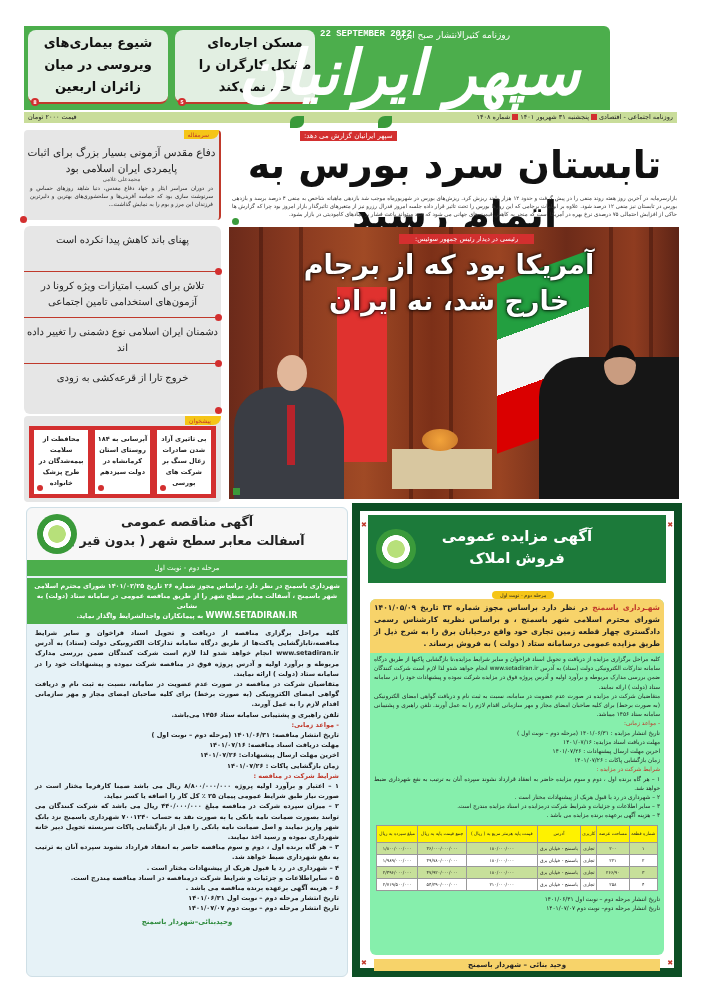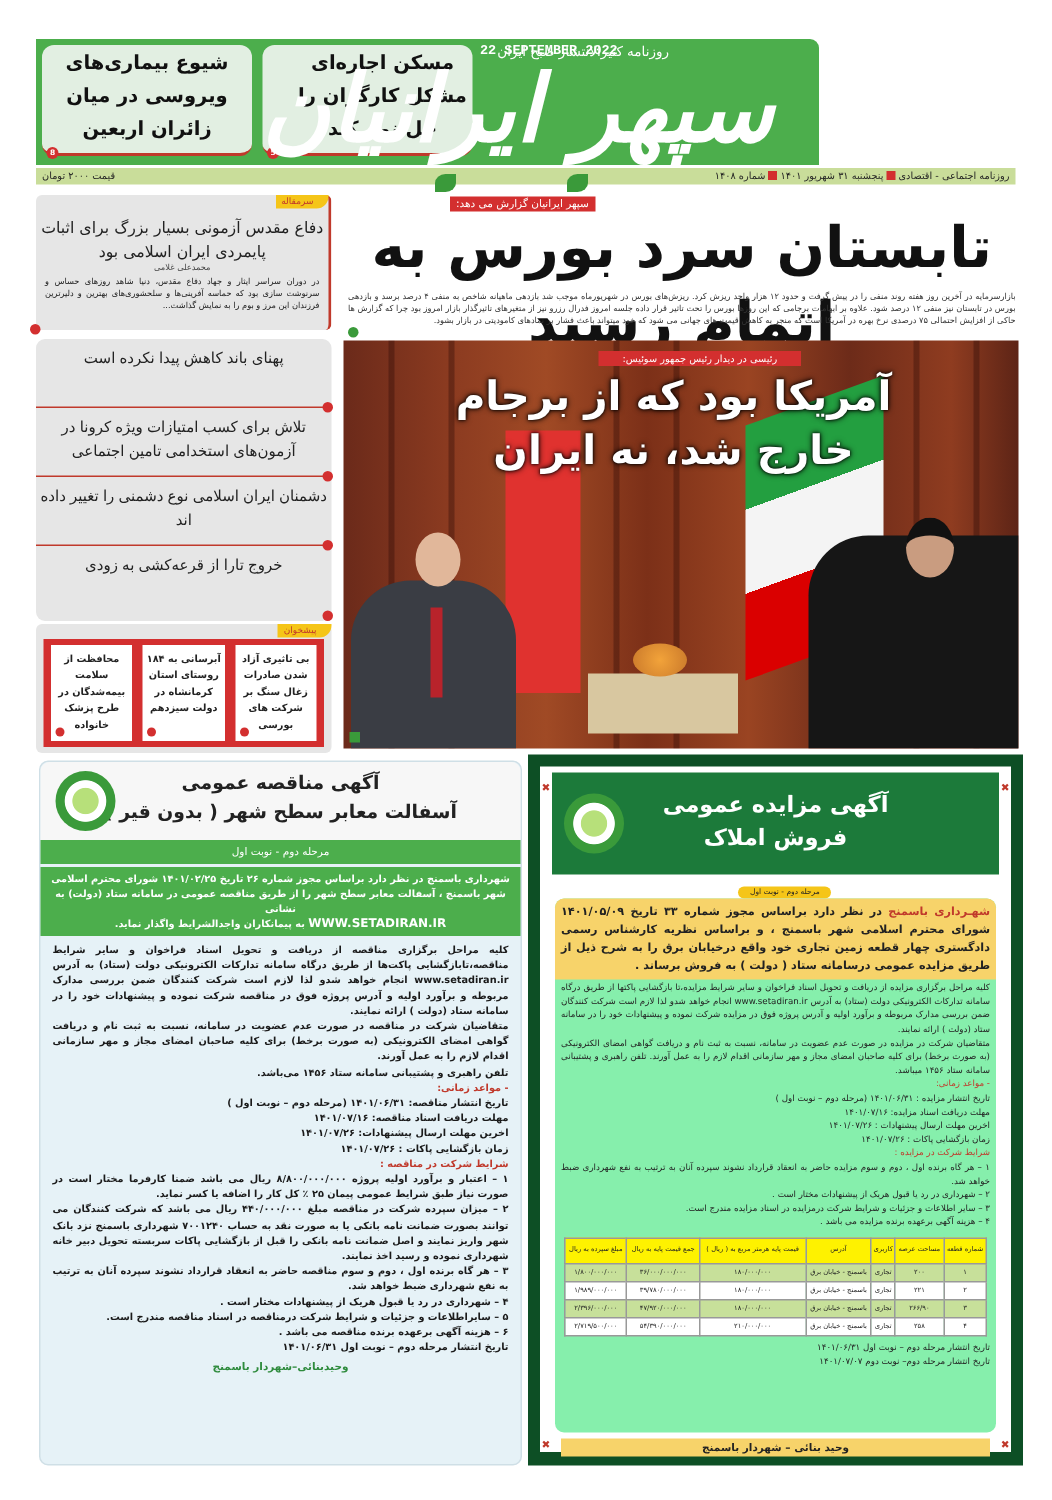--- a/index.html
+++ b/index.html
@@ -1,20 +1,20 @@
 <!DOCTYPE html>
 <html><head>
 <meta charset="utf-8">
 <style>
   * { box-sizing: border-box; margin: 0; padding: 0; }
   html, body { width: 701px; height: 1000px; background: #fff; overflow: hidden; }
   body { font-family: "DejaVu Sans", sans-serif; position: relative; color: #222; }
 
   
-  .masthead { position: absolute; left: 24px; top: 26px; width: 522px; height: 84px; background: #4cae4c; border-radius: 0 6px 0 0; }
+  .masthead { position: absolute; left: 24px; top: 26px; width: 586px; height: 84px; background: #4cae4c; border-radius: 0 6px 0 0; }
   .teaser { position: absolute; top: 4px; width: 140px; height: 74px; background: #e2efe2; border-radius: 8px; border-bottom: 2px solid #c0392b; direction: rtl; text-align: center; font-weight: bold; font-size: 13px; line-height: 22px; padding-top: 2px; color: #111; }
   .teaser .num { position: absolute; left: 3px; bottom: -4px; width: 8px; height: 8px; border-radius: 50%; background: #d32f2f; color: #fff; font-size: 5px; line-height: 8px; }
   .teaser-1 { left: 4px; }
   .teaser-2 { left: 151px; padding-left: 20px; }
   .date-en { position: absolute; left: 296px; top: 3px; color: #fff; font-family: Liberation Mono, monospace; font-size: 9px; font-weight: bold; }
   .tagline { position: absolute; right: 100px; top: 4px; color: #fff; font-size: 9px; direction: rtl; }
   .logo { position: absolute; right: 30px; top: 8px; color: #fff; font-family: "DejaVu Serif", serif; font-size: 62px; font-weight: bold; font-style: italic; direction: rtl; line-height: 78px; letter-spacing: -3px; }
   .infobar { position: absolute; left: 24px; top: 112px; width: 653px; height: 11px; background: #c9dd9a; direction: rtl; font-size: 6.5px; line-height: 11px; }
   .infobar .info-right { position: absolute; right: 4px; top: 0; }
   .infobar .info-left { position: absolute; left: 4px; top: 0; }
@@ -212,20 +212,21 @@
     <div>اخرین مهلت ارسال پیشنهادات: ۱۴۰۱/۰۷/۲۶</div>
     <div>زمان بازگشایی پاکات : ۱۴۰۱/۰۷/۲۶</div>
     <div class="red">شرایط شرکت در مناقصه :</div>
     <div>۱ – اعتبار و برآورد اولیه پروژه ۸/۸۰۰/۰۰۰/۰۰۰ ریال می باشد ضمنا کارفرما مختار است در صورت نیاز طبق شرایط عمومی پیمان ۲۵ ٪ کل کار را اضافه یا کسر نماید.</div>
     <div>۲ – میزان سپرده شرکت در مناقصه مبلغ ۴۴۰/۰۰۰/۰۰۰ ریال می باشد که شرکت کنندگان می توانند بصورت ضمانت نامه بانکی یا به صورت نقد به حساب ۷۰۰۱۲۴۰ شهرداری باسمنج نزد بانک شهر واریز نمایند و اصل ضمانت نامه بانکی را قبل از بازگشایی پاکات سربسته تحویل دبیر خانه شهرداری نموده و رسید اخذ نمایند.</div>
     <div>۳ – هر گاه برنده اول ، دوم و سوم مناقصه حاضر به انعقاد قرارداد نشوند سپرده آنان به ترتیب به نفع شهرداری ضبط خواهد شد.</div>
     <div>۴ – شهرداری در رد یا قبول هریک از پیشنهادات مختار است .</div>
     <div>۵ – سایراطلاعات و جزئیات و شرایط شرکت درمناقصه در اسناد مناقصه مندرج است.</div>
     <div>۶ – هزینه آگهی برعهده برنده مناقصه می باشد .</div>
     <div>تاریخ انتشار مرحله دوم – نوبت اول ۱۴۰۱/۰۶/۳۱</div>
+    <div>تاریخ انتشار مرحله دوم – نوبت دوم ۱۴۰۱/۰۷/۰۷</div>
   </div>
   <div class="sign">وحیدبنائی–شهردار باسمنج</div>
 </div>
 
 <div class="ad-right">
   <div class="frame">
     <span class="xmark" style="left:1px;top:10px;">✖</span>
     <span class="xmark" style="right:1px;top:10px;">✖</span>
     <div class="head">
       <div class="emblem"></div>

